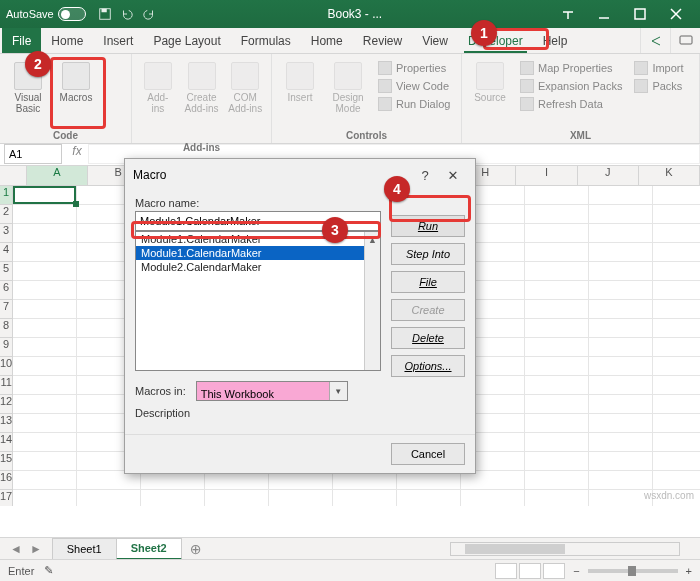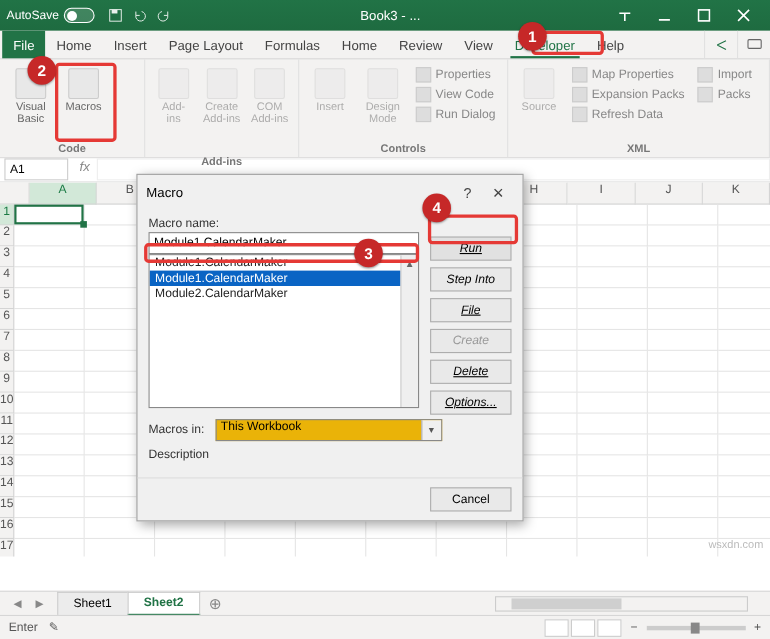--- a/index.html
+++ b/index.html
@@ -92,21 +92,21 @@
 .listbox .li { padding:1px 5px; font-size:11px; color:#222; }
 .listbox .li.sel { background:#0a64c4; color:#fff; }
 .listbox .scroll { position:absolute; right:0; top:0; bottom:0; width:16px; background:#efefef; border-left:1px solid #ccc; }
 .listbox .scroll .arr { height:16px; text-align:center; font-size:9px; color:#666; line-height:16px; }
 .dlg-buttons { position:absolute; right:10px; top:24px; display:flex; flex-direction:column; gap:6px;font-style:italic; }
 .dlg-btn { width:74px; height:22px; background:#e9e9e9; border:1px solid #adadad; font-size:11px; display:flex; align-items:center; justify-content:center; }
 .dlg-btn.primary { background:#e1e1e1; }
 .dlg-btn .u { text-decoration:underline; }
 .dlg-btn.disabled { color:#999; }
 .macrosin-row { display:flex; align-items:center; gap:10px; margin-top:10px; }
-.combo { width:206px; height:20px; border:1px solid #888; background:#eab308; display:flex; align-items:flex-start; padding:0 4px; font-size:11px; position:relative; }
+.combo { width:152px; height:20px; border:1px solid #888; background:#f9a8d4; display:flex; align-items:flex-end; padding:0 4px; font-size:11px; position:relative; }
 .combo .dd { position:absolute; right:0; top:0; width:18px; height:100%; border-left:1px solid #aaa; display:flex; align-items:center; justify-content:center; font-size:8px; color:#555; background:#efefef; }
 .dlg-footer { display:flex; justify-content:flex-end; padding:8px 10px; border-top:1px solid #ddd; }
 .watermark { position:absolute; right:6px; bottom:80px; font-size:10px; color:#bbb; z-index:70; }
 </style>
 </head>
 <body>
 
 <div class="titlebar">
   <span class="autosave">AutoSave</span>
   <div class="toggle"></div>

